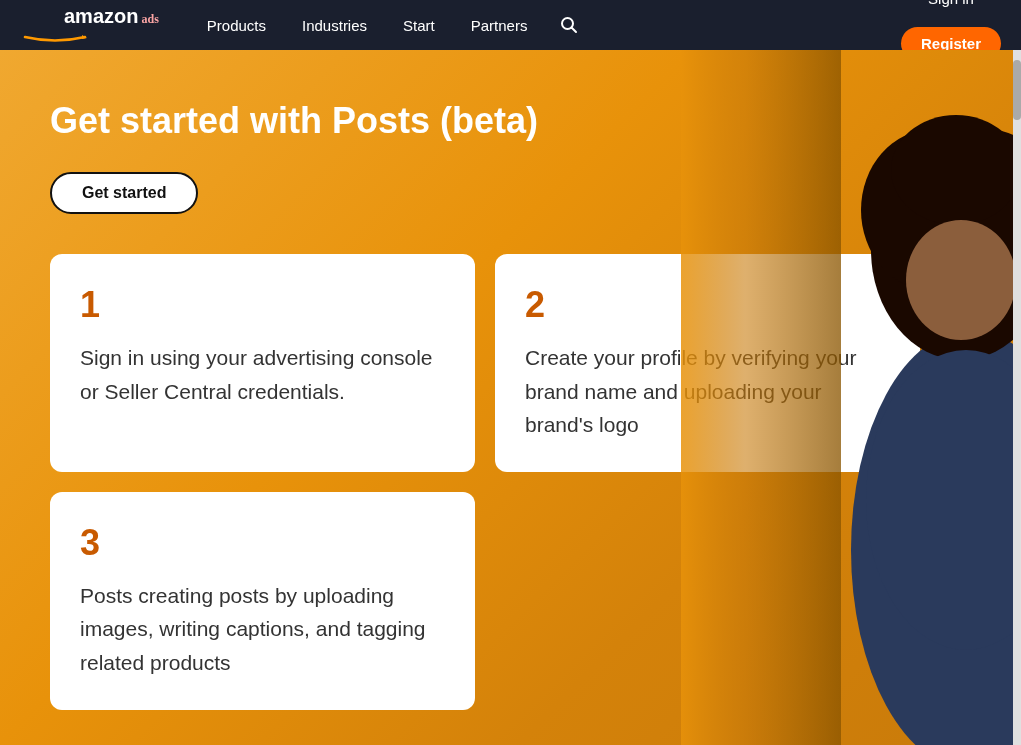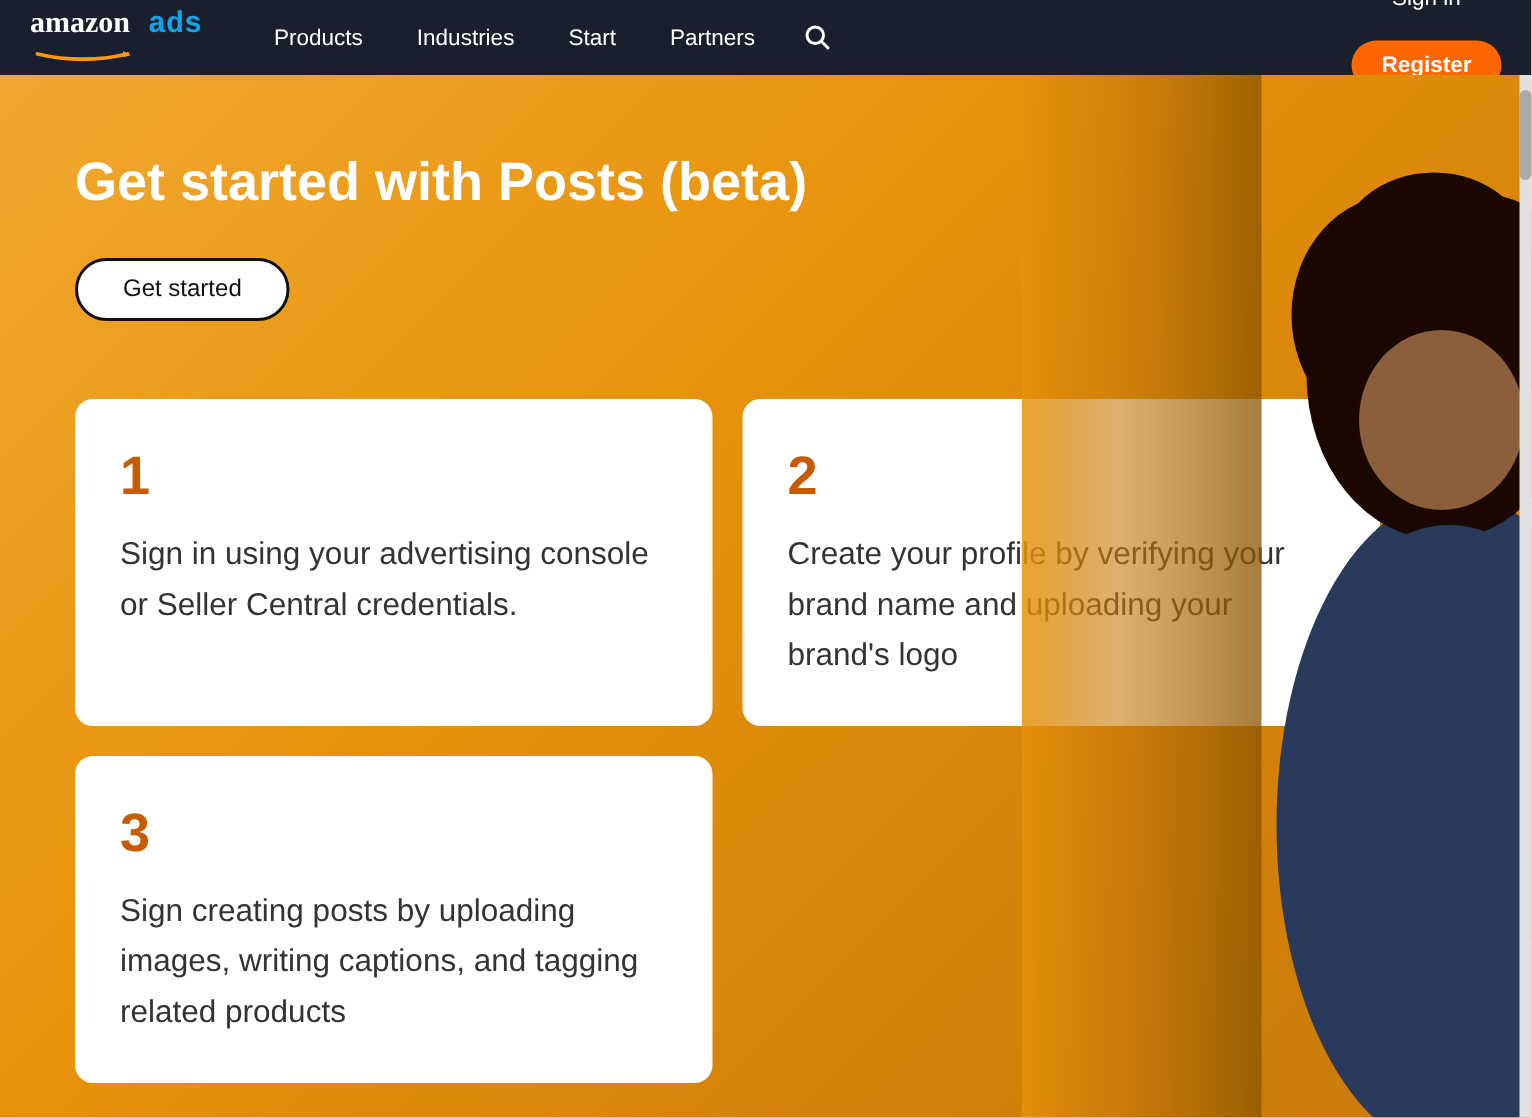--- a/index.html
+++ b/index.html
@@ -99,23 +99,23 @@
       max-width: 600px;
     }
 
     .get-started-btn {
       background: #fff;
       color: #111;
       border: 2px solid #111;
       border-radius: 25px;
       padding: 10px 30px;
       font-size: 16px;
-      font-weight: normal;
-      cursor: pointer;
-      margin-bottom: 52px;
+      font-weight: bold;
+      cursor: pointer;
+      margin-bottom: 40px;
     }
 
     .cards-grid {
       display: grid;
       grid-template-columns: 1fr 1fr;
       gap: 20px;
       max-width: 870px;
     }
 
     .card {
@@ -159,22 +159,22 @@
       margin-top: 10px;
     }
   </style>
 </head>
 <body>
 
 <nav>
   <div class="nav-logo">
     <div>
       <div style="display:flex;align-items:baseline;gap:0">
-        <span style="color:#fff;font-size:20px;font-weight:bold;font-family:Liberation Serif, serif;">amazon</span>
-        <span style="color:#0ea5e9;font-size:20px;font-weight:bold;font-family:Liberation Mono, monospace;">&nbsp;ads</span>
+        <span style="color:#fff;font-size:20px;font-weight:bold;font-family:Liberation Sans, sans-serif;margin-left:44px;">amazon</span>
+        <span style="color:#fca5a5;font-size:12px;font-weight:bold;font-family:Liberation Serif, serif;">&nbsp;ads</span>
       </div>
       <svg width="70" height="10" viewBox="0 0 70 10">
         <path d="M5 5 Q35 12 65 5" stroke="#ff9900" stroke-width="2.5" fill="none" stroke-linecap="round"></path>
         <polygon points="62,3 67,6 62,7" fill="#ff9900"></polygon>
       </svg>
     </div>
   </div>
 
   <div class="nav-links">
     <a class="nav-link">Products</a>
@@ -236,20 +236,20 @@
       <p class="card-text">Sign in using your advertising console or Seller Central credentials.</p>
     </div>
 
     <div class="card">
       <div class="card-number">2</div>
       <p class="card-text">Create your profile by verifying your brand name and uploading your brand's logo</p>
     </div>
 
     <div class="card card-single">
       <div class="card-number">3</div>
-      <p class="card-text">Sign creating posts by uploading images, writing captions, and tagging related products</p>
+      <p class="card-text">Posts creating posts by uploading images, writing captions, and tagging related products</p>
     </div>
   </div>
 </div>
 
 <div class="scrollbar">
   <div class="scrollbar-thumb"></div>
 </div>
 
 </body></html>

